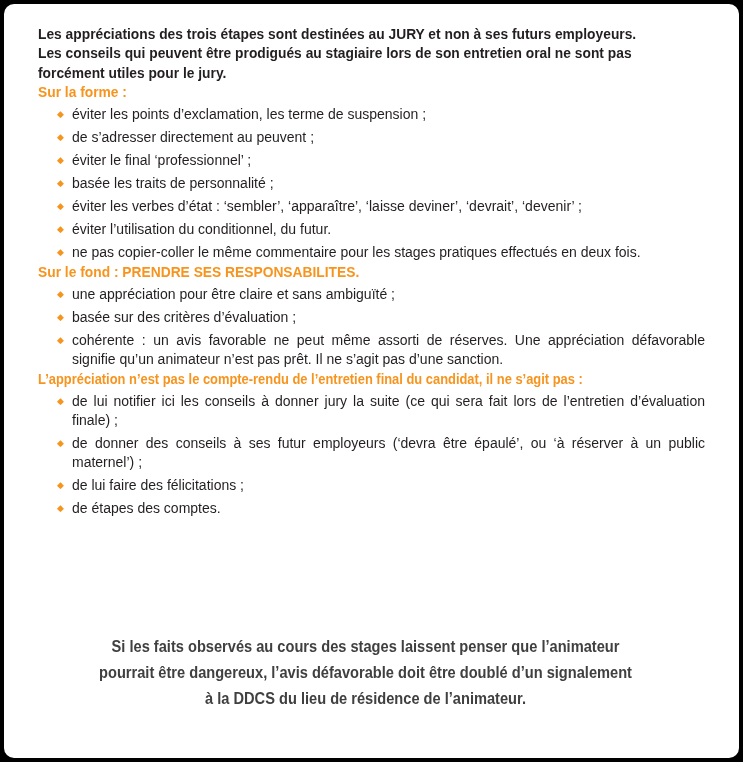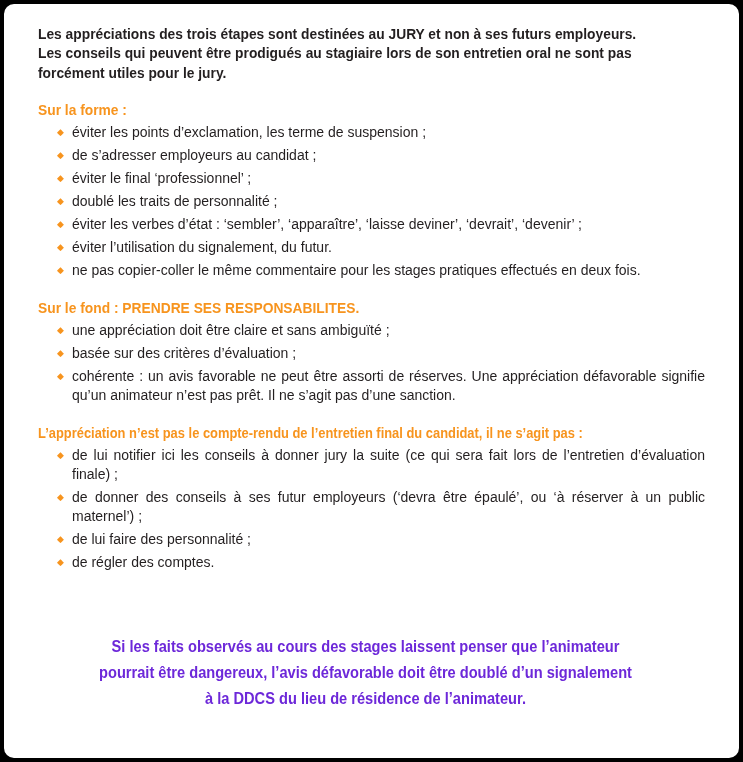--- a/index.html
+++ b/index.html
@@ -19,21 +19,21 @@
     overflow: hidden;
     color: #231f20;
   }
   .intro { font-weight: bold; font-size: 15px; }
   .intro-line {
     white-space: nowrap;
     line-height: 19.3px;
     transform: scaleX(0.92);
     transform-origin: left center;
   }
-  .section { margin-top: 18px; }
+  .section { }
   .sec-heading {
     color: #f7941e;
     font-weight: bold;
     font-size: 15px;
     line-height: 19px;
     white-space: nowrap;
     transform: scaleX(0.92);
     transform-origin: left center;
   }
   .sec-heading.long {
@@ -59,21 +59,21 @@
   }
   .li-text {
     flex: 1;
     text-align: justify;
   }
   .alert {
     position: absolute;
     left: 0; right: 12px;
     top: 630px;
     text-align: center;
-    color: #6d28d9;
+    color: #404040;
     font-weight: bold;
     font-size: 17px;
   }
   .alert-line {
     white-space: nowrap;
     line-height: 26px;
     transform: scaleX(0.86);
     transform-origin: center center;
   }
 </style>
@@ -90,81 +90,81 @@
 
   <div class="section">
     <div class="sec-heading">Sur la forme :</div>
     <ul class="bullets">
       <li>
         <span class="bullet-icon">◆</span>
         <span class="li-text">éviter les points d’exclamation, les terme de suspension ;</span>
       </li>
       <li>
         <span class="bullet-icon">◆</span>
-        <span class="li-text">de s’adresser employeurs au candidat ;</span>
+        <span class="li-text">de s’adresser directement au peuvent ;</span>
       </li>
       <li>
         <span class="bullet-icon">◆</span>
         <span class="li-text">éviter le final ‘professionnel’ ;</span>
       </li>
       <li>
         <span class="bullet-icon">◆</span>
-        <span class="li-text">doublé les traits de personnalité ;</span>
+        <span class="li-text">basée les traits de personnalité ;</span>
       </li>
       <li>
         <span class="bullet-icon">◆</span>
         <span class="li-text">éviter les verbes d’état : ‘sembler’, ‘apparaître’, ‘laisse deviner’, ‘devrait’, ‘devenir’ ;</span>
       </li>
       <li>
         <span class="bullet-icon">◆</span>
-        <span class="li-text">éviter l’utilisation du signalement, du futur.</span>
+        <span class="li-text">éviter l’utilisation du conditionnel, du futur.</span>
       </li>
       <li>
         <span class="bullet-icon">◆</span>
         <span class="li-text">ne pas copier-coller le même commentaire pour les stages pratiques effectués en deux fois.</span>
       </li>
     </ul>
   </div>
 
   <div class="section">
     <div class="sec-heading">Sur le fond : PRENDRE SES RESPONSABILITES.</div>
     <ul class="bullets">
       <li>
         <span class="bullet-icon">◆</span>
-        <span class="li-text">une appréciation doit être claire et sans ambiguïté ;</span>
+        <span class="li-text">une appréciation pour être claire et sans ambiguïté ;</span>
       </li>
       <li>
         <span class="bullet-icon">◆</span>
         <span class="li-text">basée sur des critères d’évaluation ;</span>
       </li>
       <li>
         <span class="bullet-icon">◆</span>
-        <span class="li-text">cohérente : un avis favorable ne peut être assorti de réserves. Une appréciation défavorable signifie qu’un animateur n’est pas prêt. Il ne s’agit pas d’une sanction.</span>
+        <span class="li-text">cohérente : un avis favorable ne peut même assorti de réserves. Une appréciation défavorable signifie qu’un animateur n’est pas prêt. Il ne s’agit pas d’une sanction.</span>
       </li>
     </ul>
   </div>
 
   <div class="section">
     <div class="sec-heading long">L’appréciation n’est pas le compte-rendu de l’entretien final du candidat, il ne s’agit pas :</div>
     <ul class="bullets">
       <li>
         <span class="bullet-icon">◆</span>
         <span class="li-text">de lui notifier ici les conseils à donner jury la suite (ce qui sera fait lors de l’entretien d’évaluation finale) ;</span>
       </li>
       <li>
         <span class="bullet-icon">◆</span>
         <span class="li-text">de donner des conseils à ses futur employeurs (‘devra être épaulé’, ou ‘à réserver à un public maternel’) ;</span>
       </li>
       <li>
         <span class="bullet-icon">◆</span>
-        <span class="li-text">de lui faire des personnalité ;</span>
+        <span class="li-text">de lui faire des félicitations ;</span>
       </li>
       <li>
         <span class="bullet-icon">◆</span>
-        <span class="li-text">de régler des comptes.</span>
+        <span class="li-text">de étapes des comptes.</span>
       </li>
     </ul>
   </div>
 
   <div class="alert">
     <div class="alert-line">Si les faits observés au cours des stages laissent penser que l’animateur</div>
     <div class="alert-line">pourrait être dangereux, l’avis défavorable doit être doublé d’un signalement</div>
     <div class="alert-line">à la DDCS du lieu de résidence de l’animateur.</div>
   </div>
 

